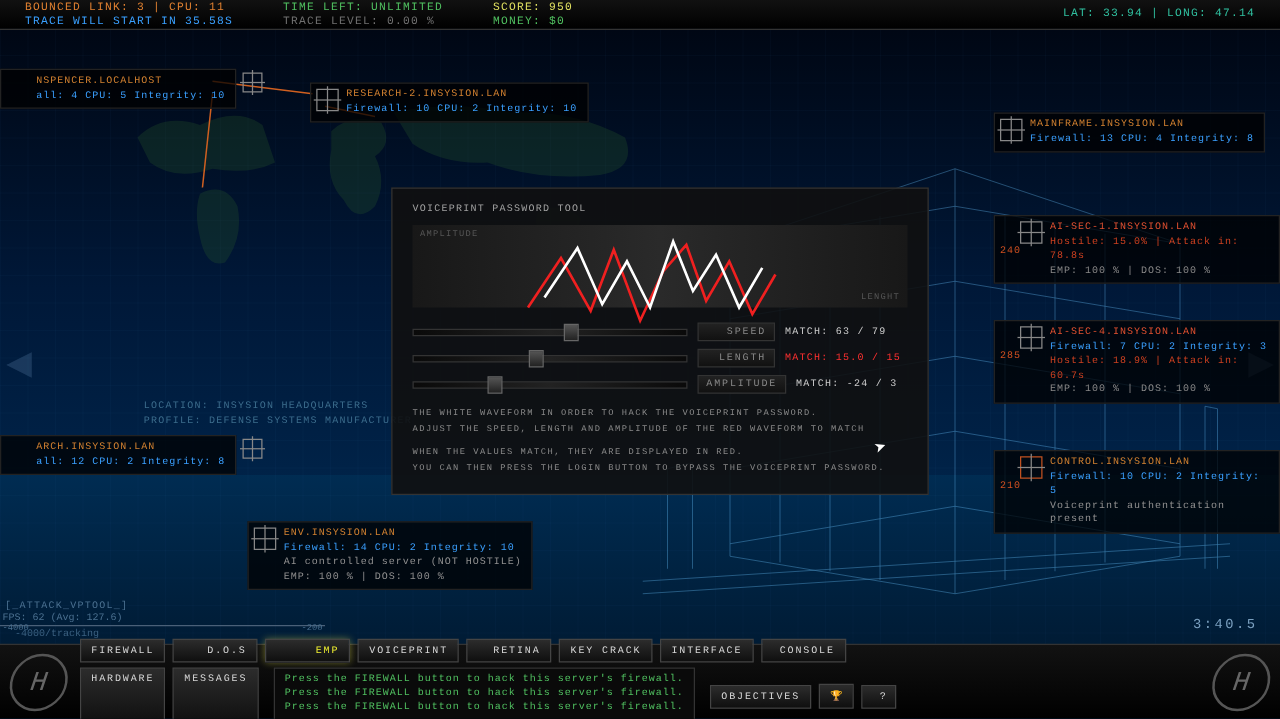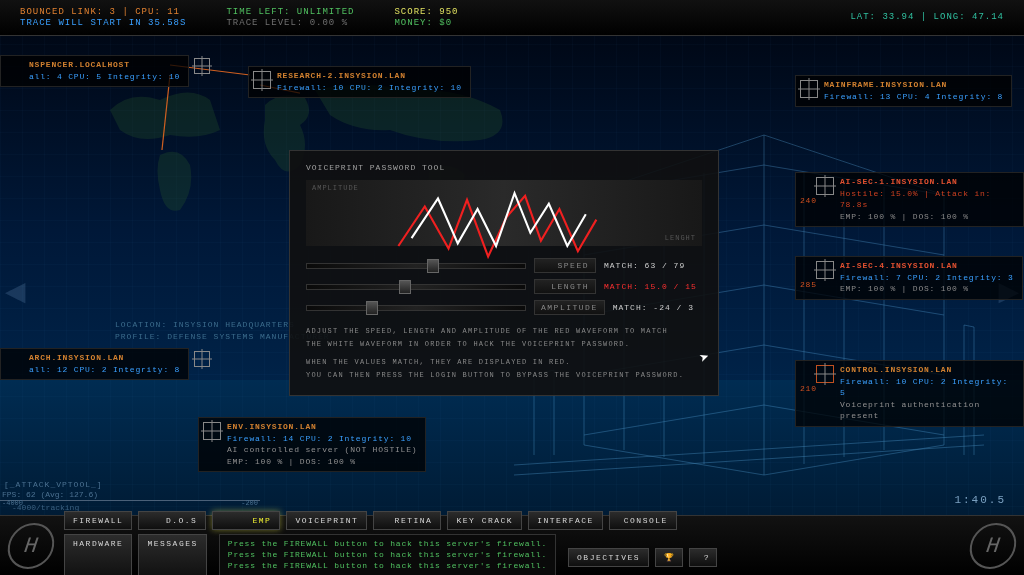--- a/index.html
+++ b/index.html
@@ -5,32 +5,32 @@
 *{margin:0;padding:0;box-sizing:border-box;font-family:'Courier New',monospace;-webkit-font-smoothing:antialiased}
 body{width:1024px;height:575px;background:#001028;overflow:hidden;position:relative;color:#aaa}
 .sky{position:absolute;inset:0;background:linear-gradient(to bottom,#000510 0%,#001838 40%,#002850 80%)}
 .ground{position:absolute;left:0;right:0;top:380px;bottom:0;background:linear-gradient(to bottom,#002c52 0%,#001428 100%)}
 .grid-overlay{position:absolute;inset:0;opacity:0.35;background-image:linear-gradient(rgba(100,180,255,0.08) 1px,transparent 1px),linear-gradient(90deg,rgba(100,180,255,0.08) 1px,transparent 1px);background-size:22px 22px}
 .world-map{position:absolute;left:100px;top:60px;width:420px;height:180px;opacity:0.35}
 .building{position:absolute;right:40px;bottom:90px;width:470px;height:370px;opacity:0.55}
 .building-line{stroke:#6cc5ff;stroke-width:0.5;fill:none}
 
 
-.topbar{position:absolute;left:0;right:0;top:0;height:36px;border-bottom:1px solid #333;background:linear-gradient(#111,#000);display:flex;align-items:center;font-size:9px;letter-spacing:1px;text-transform:uppercase;padding:0 20px;gap:40px}
+.topbar{position:absolute;left:0;right:0;top:0;height:24px;border-bottom:1px solid #333;background:linear-gradient(#111,#000);display:flex;align-items:center;font-size:9px;letter-spacing:1px;text-transform:uppercase;padding:0 20px;gap:40px}
 .topbar .grp{display:flex;flex-direction:column;line-height:1.2}
 .topbar .c1{color:#e08030}
 .topbar .c2{color:#3aa0ff}
 .topbar .c3{color:#50c060}
 .topbar .c4{color:#e0e060}
 .topbar .c5{color:#30c0a0}
 .topbar .c6{color:#707070}
 
 
 .node{position:absolute;background:rgba(0,0,0,0.75);border:1px solid #222;padding:3px 8px 4px 28px;font-size:8px;letter-spacing:0.8px;line-height:1.45;min-width:180px}
-.node .title{color:#d08030;text-transform:uppercase;font-weight:bold}
+.node .title{color:#d08030;text-transform:uppercase;font-weight:normal}
 .node .sub{color:#909090}
 .node .fire{color:#3aa0ff}
 .node .ret{position:absolute;left:4px;top:4px;width:18px;height:18px}
 .reticle{border:1px solid #888;position:relative}
 .reticle::before,.reticle::after{content:"";position:absolute;background:#888}
 .reticle::before{left:50%;top:-3px;bottom:-3px;width:1px;transform:translateX(-50%)}
 .reticle::after{top:50%;left:-3px;right:-3px;height:1px;transform:translateY(-50%)}
 
 .node.ai .title{color:#e05030}
 .node.ai .hostile{color:#cc4020}
@@ -39,21 +39,21 @@
 .sidecount{position:absolute;left:4px;top:14px;font-size:8px;color:#d05020}
 
 
 .connect{position:absolute;inset:0;pointer-events:none}
 .connect line{stroke:#d06020;stroke-width:1.2}
 
 
 .loc-label{position:absolute;left:115px;top:319px;font-size:8px;letter-spacing:1px;color:#3b6c8c;text-transform:uppercase;line-height:1.5}
 
 
-.dialog{position:absolute;left:289px;top:150px;width:430px;background:rgba(15,15,15,0.9);border:1px solid #333;padding:12px 16px 14px;font-size:8px;letter-spacing:1px;text-transform:uppercase}
+.dialog{position:absolute;left:313px;top:150px;width:430px;background:rgba(15,15,15,0.9);border:1px solid #333;padding:12px 16px 14px;font-size:8px;letter-spacing:1px;text-transform:uppercase}
 .dialog .dlg-title{color:#a0a0a0;margin-bottom:8px}
 .wave-box{height:66px;background:linear-gradient(to right,#181818,#2a2a2a,#181818);position:relative;margin-bottom:12px}
 .wave-box .lbl-amp{position:absolute;left:6px;top:4px;color:#555;font-size:7px}
 .wave-box .lbl-len{position:absolute;right:6px;bottom:4px;color:#555;font-size:7px}
 .wave-box svg{position:absolute;inset:0}
 .slider-row{display:flex;align-items:center;gap:8px;margin-bottom:6px}
 .slider-track{flex:0 0 220px;height:6px;background:linear-gradient(to right,#0a0a0a,#222,#0a0a0a);position:relative;border:1px solid #333}
 .slider-handle{position:absolute;top:-5px;width:12px;height:14px;background:linear-gradient(#555,#222);border:1px solid #666;transform:translateX(-50%)}
 .slider-label{flex:0 0 62px;text-align:right;color:#888;font-size:8px;background:linear-gradient(#222,#111);padding:2px 6px;border:1px solid #333;letter-spacing:1.5px}
 .slider-match{flex:1;color:#ccc;font-size:8px}
@@ -159,39 +159,40 @@
 </div>
 
 <div class="node" style="left:198px;top:417px">
  <div class="ret reticle"></div>
  <div class="title">env.insysion.lan</div>
  <div class="fire">Firewall: 14 CPU: 2 Integrity: 10</div>
  <div class="sub">AI controlled server (NOT HOSTILE)</div>
  <div class="sub">EMP: 100 % | DOS: 100 %</div>
 </div>
 
-<div class="node" style="left:795px;top:75px">
+<div class="node" style="left:795px;top:90px">
  <div class="ret reticle"></div>
  <div class="title">mainframe.insysion.lan</div>
  <div class="fire">Firewall: 13 CPU: 4 Integrity: 8</div>
 </div>
 
 <div class="node ai" style="left:795px;top:172px">
  <div class="ret reticle" style="left:20px"></div>
  <span class="sidecount" style="top:22px">240</span>
  <div class="title">ai-sec-1.insysion.lan</div>
  <div class="hostile">Hostile: 15.0% | Attack in: 78.8s</div>
  <div class="emp">EMP: 100 % | DOS: 100 %</div>
 </div>
 
 <div class="node ai" style="left:795px;top:256px">
  <div class="ret reticle" style="left:20px"></div>
  <span class="sidecount" style="top:22px">285</span>
  <div class="title">ai-sec-4.insysion.lan</div>
  <div class="fire">Firewall: 7 CPU: 2 Integrity: 3</div>
+ <div class="hostile">Hostile: 18.9% | Attack in: 60.7s</div>
  <div class="emp">EMP: 100 % | DOS: 100 %</div>
 </div>
 
 <div class="node ai" style="left:795px;top:360px">
  <div class="ret reticle" style="left:20px;border-color:#c05020"></div>
  <span class="sidecount" style="top:22px">210</span>
  <div class="title" style="color:#d08030">control.insysion.lan</div>
  <div class="fire">Firewall: 10 CPU: 2 Integrity: 5</div>
  <div class="sub">Voiceprint authentication present</div>
 </div>
@@ -228,39 +229,39 @@
       </div>
       <div class="slider-row">
         <div class="slider-track">
           <div class="slider-handle" style="left:30%"></div>
         </div>
         <div class="slider-label">amplitude</div>
         <div class="slider-match ">Match: -24 / 3</div>
       </div>
     </div>
  <div class="dlg-info">
+  <div>the white waveform in order to hack the voiceprint password.</div>
   <div>adjust the speed, length and amplitude of the red waveform to match</div>
-  <div>the white waveform in order to hack the voiceprint password.</div>
   <div style="height:6px"></div>
   <div>When the values match, they are displayed in red.</div>
   <div>You can then press the login button to bypass the voiceprint password.</div>
  </div>
 </div>
 <div class="cursor">➤</div>
 
 <div class="attack-label">[_ATTACK_VPTOOL_]</div>
 <div class="fps-label">FPS: 62 (Avg: 127.6)</div>
 <div class="ruler">
  <span style="left:2px">-4000</span>
  <span style="right:2px">-200</span>
 </div>
 <div class="tracking">-4000/tracking</div>
 
 <div class="bottom">
- <div class="timer">1:40.5</div>
+ <div class="timer">3:40.5</div>
  <div class="logo left">H</div>
  <div class="logo right">H</div>
  <div class="toolbar">
   <div class="tool-row" id="toolrow1">
         <div class="tool-btn">Firewall</div>
         <div class="tool-btn" style="">D.O.S</div>
         <div class="tool-btn active">EMP</div>
         <div class="tool-btn">Voiceprint</div>
         <div class="tool-btn">Retina</div>
         <div class="tool-btn">Key Crack</div>

